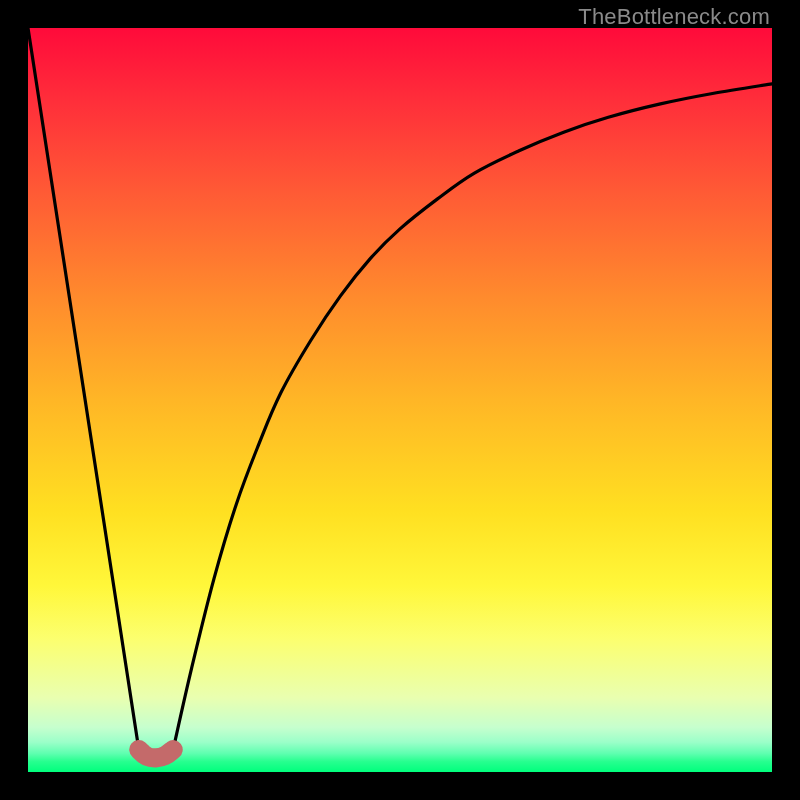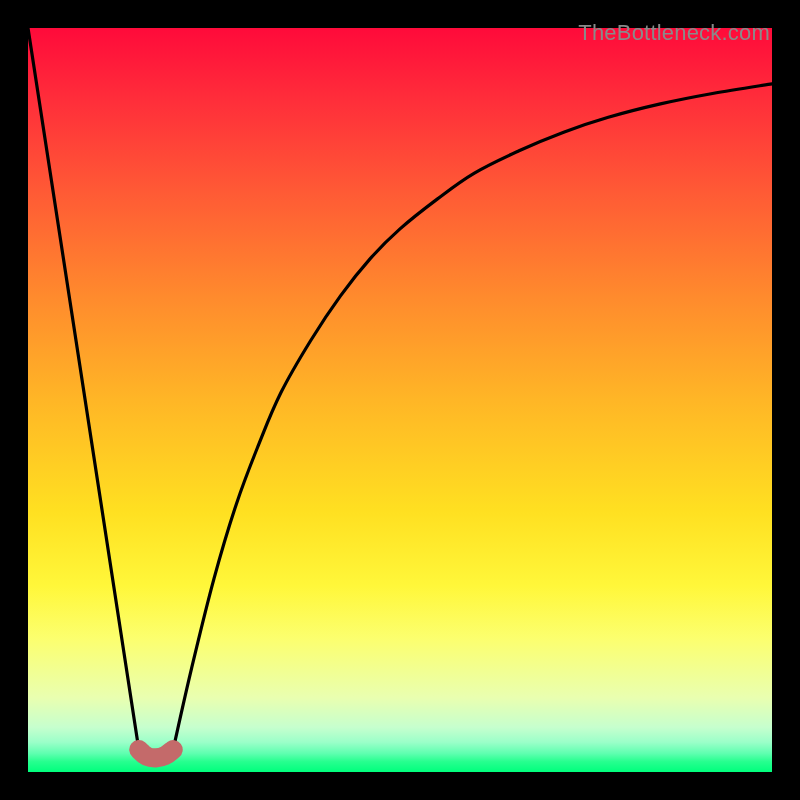--- a/index.html
+++ b/index.html
@@ -45,21 +45,21 @@
   .plot svg {
     position: absolute;
     left: 0;
     top: 0;
     width: 744px;
     height: 744px;
     overflow: visible;
   }
   .watermark {
     position: absolute;
-    top: 20px;
+    top: 4px;
     right: 30px;
     color: #8a8a8a;
     font-size: 22px;
     letter-spacing: 0.2px;
     user-select: none;
   }
 </style>
 </head>
 <body>
 

